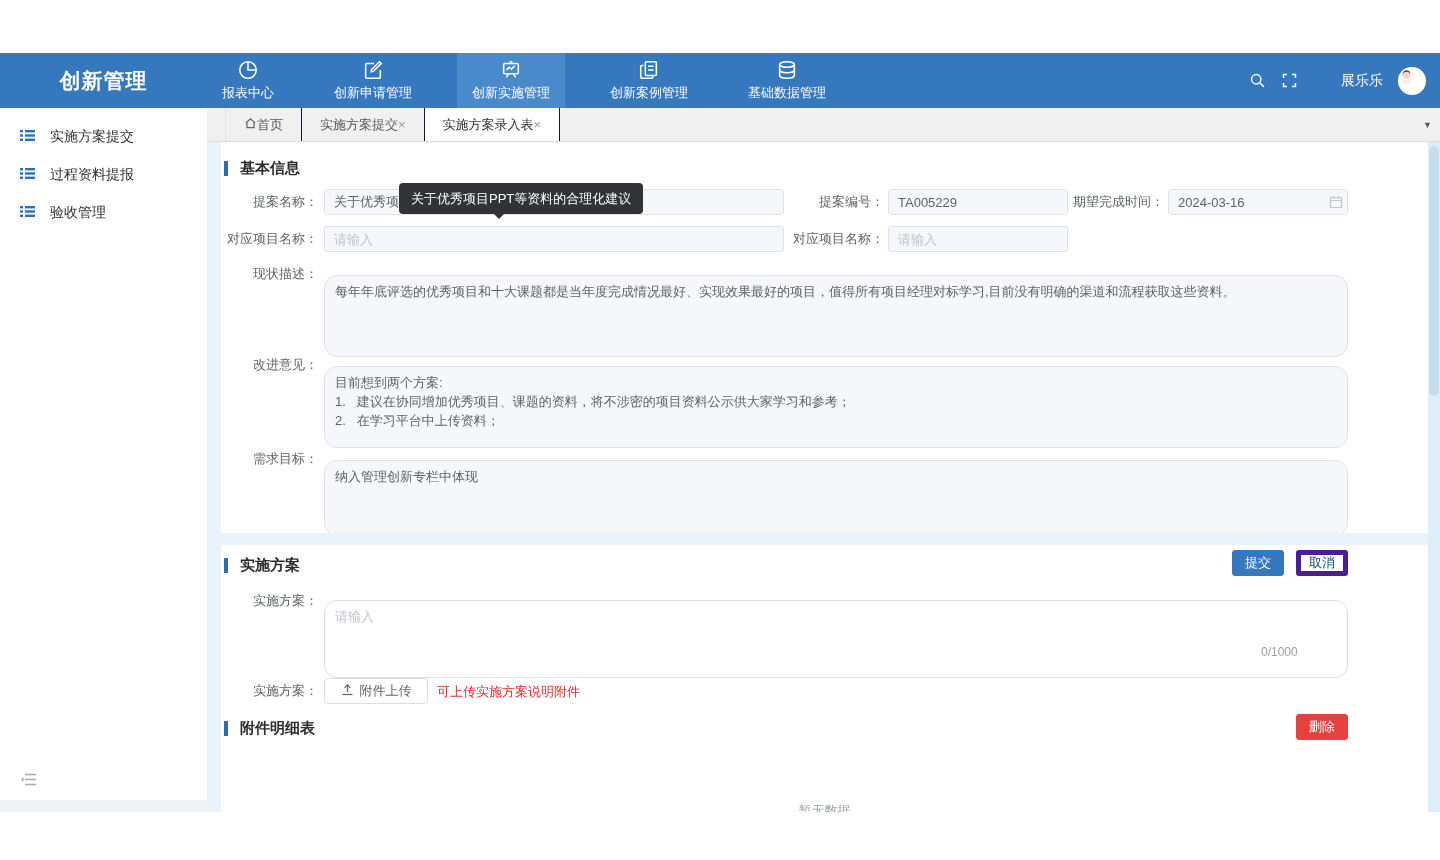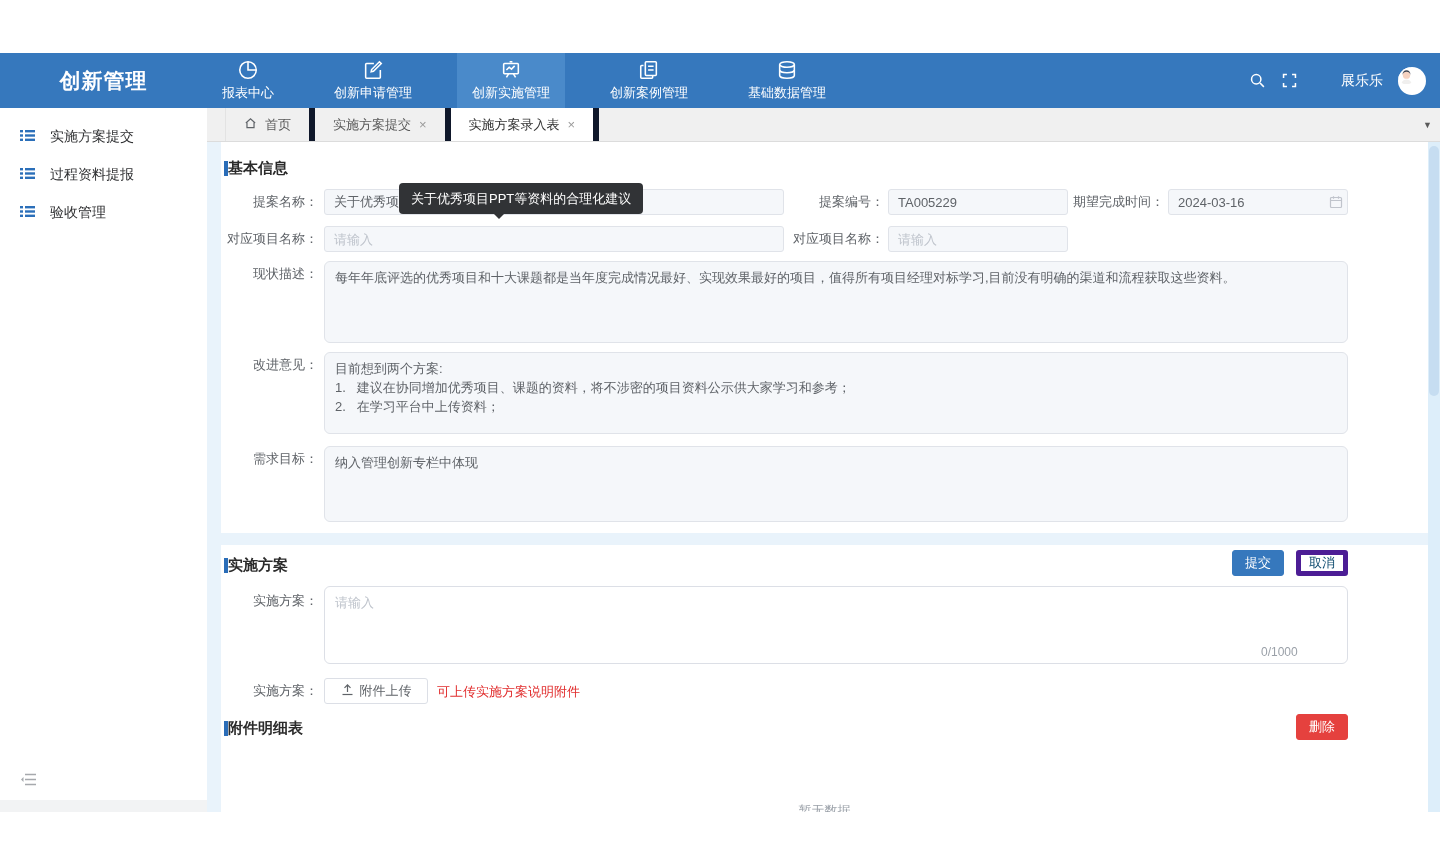--- a/index.html
+++ b/index.html
@@ -21,45 +21,45 @@
   
   .sidebar { position:absolute; left:0; top:108px; width:207px; height:692px; background:#fff; }
   .side-item { height:38px; display:flex; align-items:center; gap:14px; padding-left:19px; font-size:14px; color:#303133; cursor:pointer; }
   .side-item svg { width:17px; height:17px; flex:none; }
   .side-collapse { position:absolute; left:20px; bottom:8px; cursor:pointer; }
   .side-collapse svg { width:17px; height:17px; }
   .side-strip { position:absolute; left:0; top:800px; width:207px; height:12px; background:#f2f3f4; }
 
   
   .tabbar { position:absolute; left:207px; top:108px; width:1233px; height:34px; background:#f0f0f0; border-bottom:1px solid #dcdcdc; display:flex; align-items:stretch; }
-  .tab { display:flex; align-items:center; gap:8px; padding:0 18px; font-size:13px; color:#595959; border-right:6px solid #0f172a; cursor:pointer; white-space:nowrap; }
+  .tab { display:flex; align-items:center; padding:0 18px; font-size:13px; color:#595959; border-right:1px solid #0f172a; cursor:pointer; white-space:nowrap; }
   .tab.first { margin-left:18px; border-left:1px solid #e3e3e3; }
   .tab.active { background:#fff; color:#333; }
   .tab .close { color:#9a9a9a; font-size:13px; }
   .tab svg { width:13px; height:13px; }
   .tab-overflow { position:absolute; right:8px; top:0; height:34px; display:flex; align-items:center; color:#5a5a5a; font-size:9px; cursor:pointer; }
 
   
   .main { position:absolute; left:207px; top:142px; width:1233px; height:670px; background:#e9f3fb; }
   .scrolltrack { position:absolute; right:0; top:0; width:12px; height:670px; background:#ddeefa; }
   .scrollthumb { position:absolute; right:1px; top:4px; width:10px; height:250px; border-radius:5px; background:#c6ddf1; }
   .card { position:absolute; background:#fff; overflow:hidden; }
   .card1 { left:14px; top:0; width:1207px; height:391px; }
   .card2 { left:14px; top:403px; width:1207px; height:267px; }
 
-  .section-hd { position:absolute; display:flex; align-items:center; gap:0;text-align:center; }
+  .section-hd { position:absolute; display:flex; align-items:center; gap:12px;text-align:center; }
   .section-bar { width:4px; height:15px; background:#2a6db8; }
   .section-title { font-size:15px; font-weight:bold; color:#2b2b2b; }
 
   .flabel { position:absolute; width:97px; text-align:right; font-size:13px; color:#5f6368; line-height:26px; white-space:nowrap; }
   .fl-mid { width:120px; }
   .fl-right { width:120px; }
   .inp { position:absolute; height:26px; border:1px solid #e0e3e9; background:#f5f7fa; border-radius:3px; font-size:13px; color:#5f6368; padding:0 9px; font-family:"Liberation Sans", sans-serif; outline:none; }
   .inp::placeholder { color:#bfc4cc; }
-  .ta { position:absolute; border:1px solid #e0e3e9; background:#f5f7fa; border-radius:6px; font-size:13px; color:#5f6368; padding:6px 10px; line-height:19px; resize:none; font-family:"Liberation Sans", sans-serif; outline:none; overflow:hidden; }
+  .ta { position:absolute; border:1px solid #e0e3e9; background:#f5f7fa; border-radius:13px; font-size:13px; color:#5f6368; padding:6px 10px; line-height:19px; resize:none; font-family:"Liberation Sans", sans-serif; outline:none; overflow:hidden;margin-top:14px; }
   .ta::placeholder { color:#bfc4cc; }
   .ta.editable { background:#fff; border-color:#dcdfe6; color:#333; }
   .cal-icon { position:absolute; pointer-events:none; }
   .cal-icon svg { width:14px; height:14px; display:block; }
 
   .tooltip { position:absolute; left:178px; top:41px; height:31px; background:#313336; color:#fff; font-size:13px; line-height:31px; padding:0 12px; border-radius:4px; white-space:nowrap; z-index:5; }
   .tooltip .tip-arrow { position:absolute; left:94px; bottom:-5px; width:0; height:0; border-left:6px solid transparent; border-right:6px solid transparent; border-top:6px solid #313336; }
 
   .btn { position:absolute; height:26px; border-radius:3px; font-size:13px; display:flex; align-items:center; justify-content:center; cursor:pointer; font-family:"Liberation Sans", sans-serif; }
   .btn-primary { background:#3678bd; color:#fff; border:1px solid #3678bd; }

